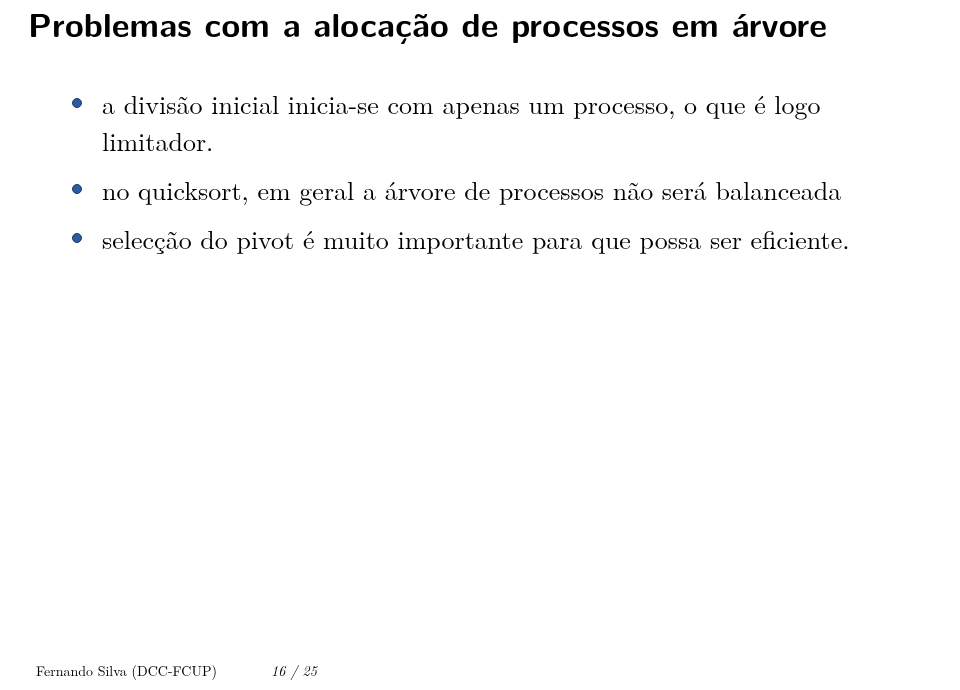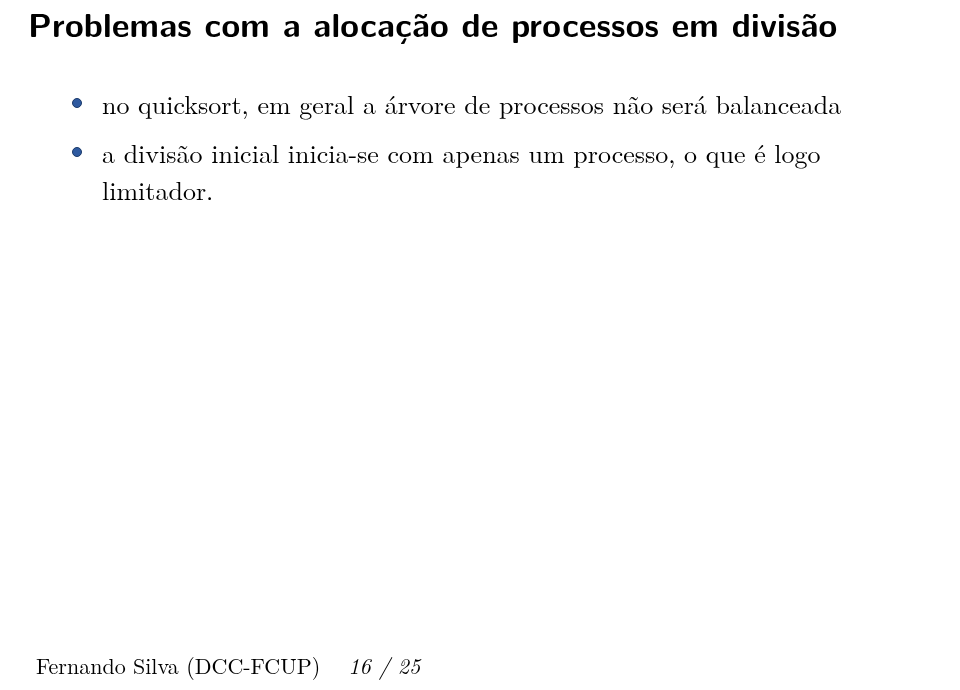--- a/index.html
+++ b/index.html
@@ -55,50 +55,54 @@
     box-sizing: border-box;
   }
   .footer {
     position: absolute;
     left: 0;
     right: 0;
     bottom: 10px;
     display: flex;
     align-items: baseline;
     font-family: "Latin Modern Roman", "Computer Modern Serif", "Noto Serif", "DejaVu Serif", Georgia, serif;
-    font-size: 22px;
+    font-size: 14px;
     color: #000;
     padding: 0 30px 0 36px;
     box-sizing: border-box;
   }
   .footer .center {
     flex: 1;
     text-align: center;
   }
   .footer .right {
     min-width: 100px;
     text-align: right;
     font-style: italic;
   }
 </style>
 </head>
 <body>
 
 <div class="slide">
 
-  <div class="title">Problemas com a alocação de processos em divisão</div>
+  <div class="title">Problemas com a alocação de processos em árvore</div>
 
   <div class="body">
+    <div class="item">
+      <span class="bullet"></span>
+      <span>a divisão inicial inicia-se com apenas um processo, o que é logo limitador.</span>
+    </div>
     <div class="item">
       <span class="bullet"></span>
       <span>no quicksort, em geral a árvore de processos não será balanceada</span>
     </div>
     <div class="item">
       <span class="bullet"></span>
-      <span>a divisão inicial inicia-se com apenas um processo, o que é logo limitador.</span>
+      <span>selecção do pivot é muito importante para que possa ser eficiente.</span>
     </div>
   </div>
 
   <div class="footer">
     <div class="left">Fernando Silva (DCC-FCUP)</div>
     <div class="right">16 / 25</div>
   </div>
 
 </div>
 

